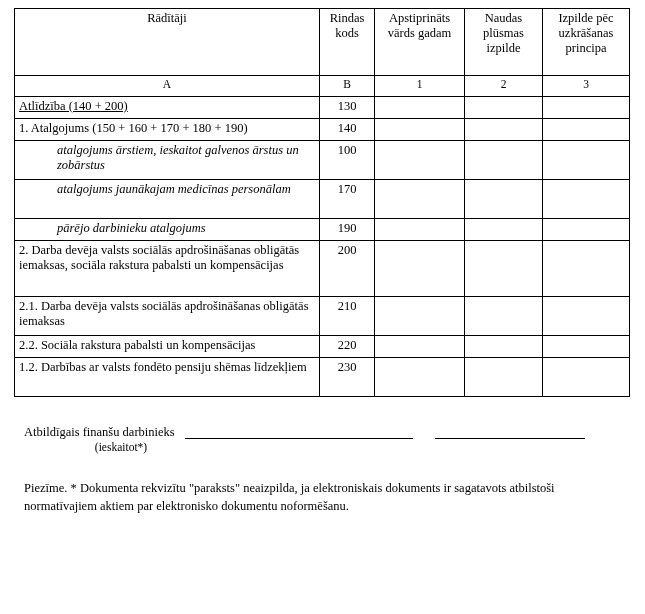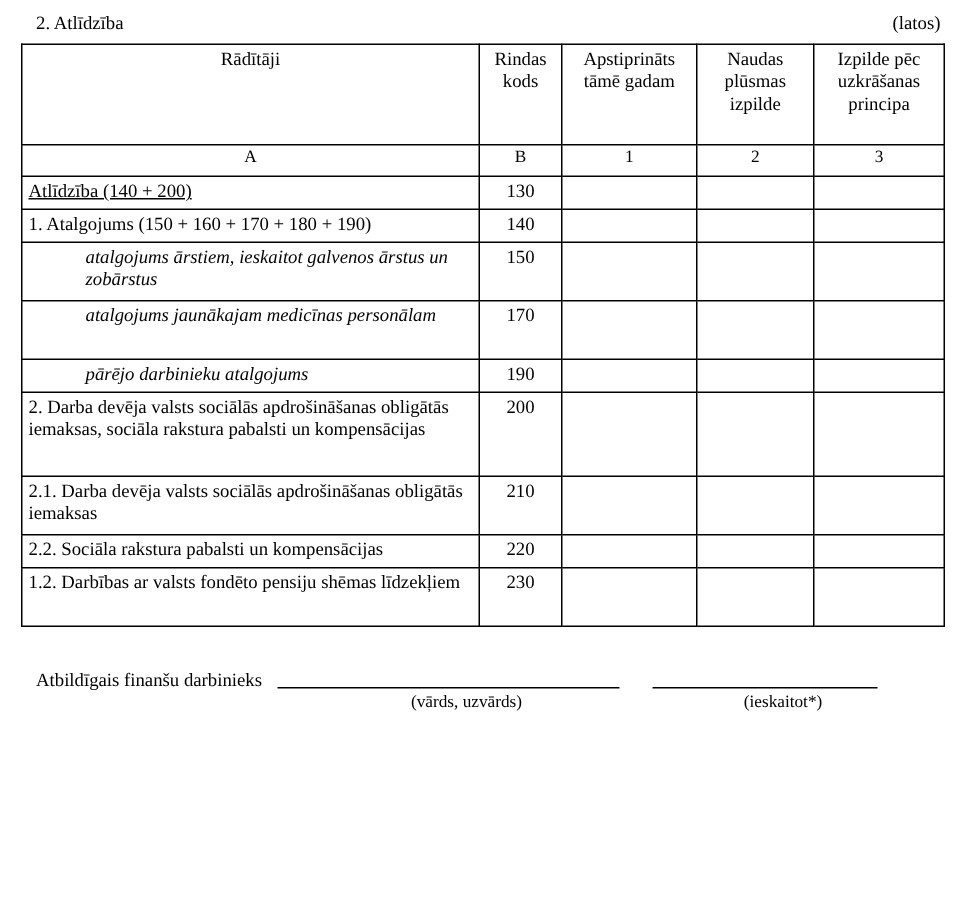--- a/index.html
+++ b/index.html
@@ -77,21 +77,21 @@
   .row-3 td { height: 51px; }
 
   .signature {
     margin-top: 28px;
     padding-left: 10px;
     font-size: 12.5px;
     position: relative;
   }
   .sig-row {
     display: flex;
-    align-items: flex-start;
+    align-items: center;
   }
   .sig-label {
     white-space: nowrap;
     padding-right: 10px;
   }
   .sig-line {
     border-bottom: 1px solid #000000;
     height: 12px;
     width: 228px;
   }
@@ -122,38 +122,34 @@
     font-size: 12.5px;
     line-height: 1.45;
     width: 600px;
   }
 </style>
 </head>
 <body>
 
 <div class="page">
 
-  <div class="topline">
-    <span>2. Atlīdzība</span>
-    <span>(latos)</span>
-  </div>
 
   <table class="main">
     <colgroup>
       <col class="c-ind">
         <col class="c-code">
         <col class="c-app">
         <col class="c-cash">
         <col class="c-acc">
     </colgroup>
     <tbody>
       <tr class="hdr">
         <td>Rādītāji</td>
         <td>Rindas kods</td>
-        <td>Apstiprināts tāmē gadam</td>
+        <td>Apstiprināts vārds gadam</td>
         <td>Naudas plūsmas izpilde</td>
         <td>Izpilde pēc uzkrāšanas principa</td>
       </tr>
       <tr class="lbl">
         <td>A</td>
         <td>B</td>
         <td>1</td>
         <td>2</td>
         <td>3</td>
       </tr>
@@ -169,21 +165,21 @@
       <tr class="row-1">
         <td class="ind">1. Atalgojums (150 + 160 + 170 + 180 + 190)</td>
         <td class="code">140</td>
         <td></td>
         <td></td>
         <td></td>
       </tr>
 
       <tr class="row-2">
         <td class="ind ital">atalgojums ārstiem, ieskaitot galvenos ārstus un zobārstus</td>
-        <td class="code">150</td>
+        <td class="code">100</td>
         <td></td>
         <td></td>
         <td></td>
       </tr>
 
 
       <tr class="row-2">
         <td class="ind ital">atalgojums jaunākajam medicīnas personālam</td>
         <td class="code">170</td>
         <td></td>
@@ -235,19 +231,19 @@
   </table>
 
   <div class="signature">
     <div class="sig-row">
       <span class="sig-label">Atbildīgais finanšu darbinieks</span>
       <span class="sig-line"></span>
       <span class="sig-gap"></span>
       <span class="sig-line2"></span>
     </div>
     <div class="sig-caption">
-      <span class="cap1">(vārds, uzvārds)</span>
       <span class="cap2">(ieskaitot*)</span>
     </div>
   </div>
 
+  <div class="note">Piezīme. * Dokumenta rekvizītu "paraksts" neaizpilda, ja elektroniskais dokuments ir sagatavots atbilstoši normatīvajiem aktiem par elektronisko dokumentu noformēšanu.</div>
 
 </div>
 
 </body></html>

